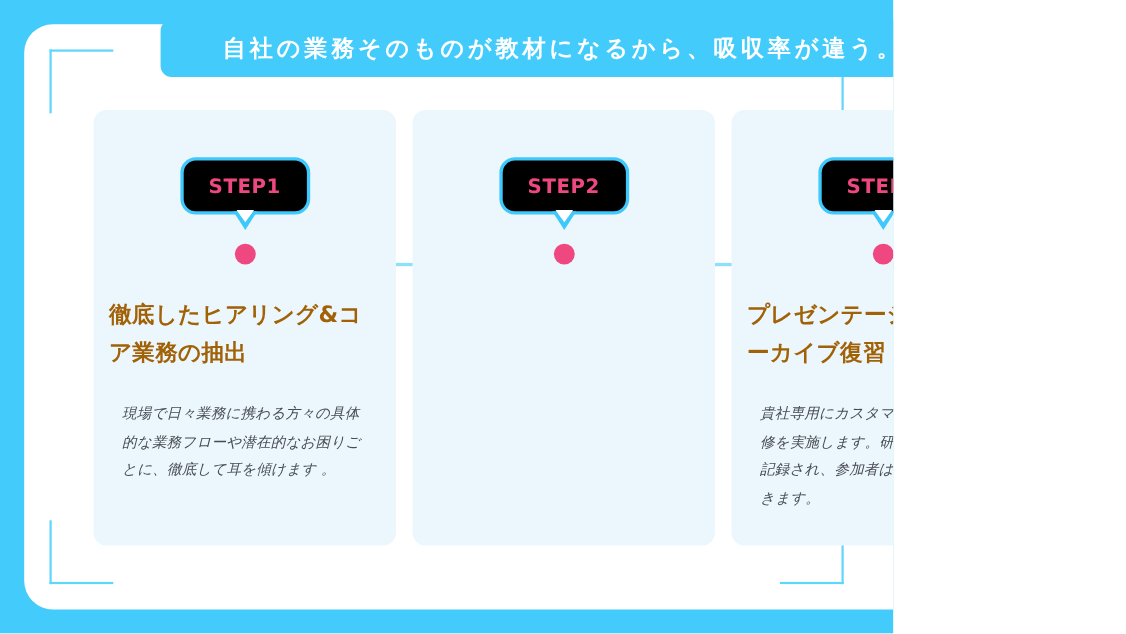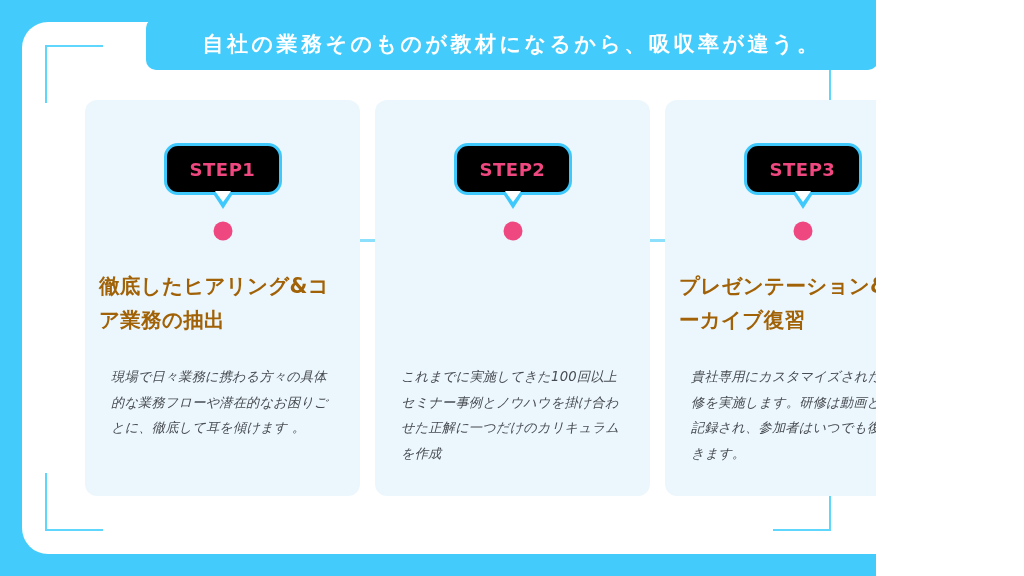--- a/index.html
+++ b/index.html
@@ -6,21 +6,21 @@
     margin: 0;
     padding: 0;
     background: #ffffff;
   }
   body {
     font-family: "DejaVu Sans", "Liberation Sans", sans-serif;
   }
 
   .slide {
     position: relative;
-    width: 876px;
+    width: 812px;
     height: 576px;
     overflow: hidden;
     background: #43ccfb;
     box-sizing: border-box;
     padding-left: 36px;
   }
 
   
   .inner-panel {
     position: absolute;
@@ -202,21 +202,20 @@
       <div class="card-body">現場で日々業務に携わる方々の具体的な業務フローや潜在的なお困りごとに、徹底して耳を傾けます 。</div>
     </div>
 
     <div class="card">
       <div class="step-badge">
         <span>STEP2</span>
         <span class="tail-outer"></span>
         <span class="tail-inner"></span>
       </div>
       <div class="node-dot"></div>
-      <div class="card-body">これまでに実施してきた100回以上セミナー事例とノウハウを掛け合わせた正解に一つだけのカリキュラムを作成</div>
     </div>
 
     <div class="card">
       <div class="step-badge">
         <span>STEP3</span>
         <span class="tail-outer"></span>
         <span class="tail-inner"></span>
       </div>
       <div class="node-dot"></div>
       <div class="card-title">プレゼンテーション&amp;アーカイブ復習</div>

